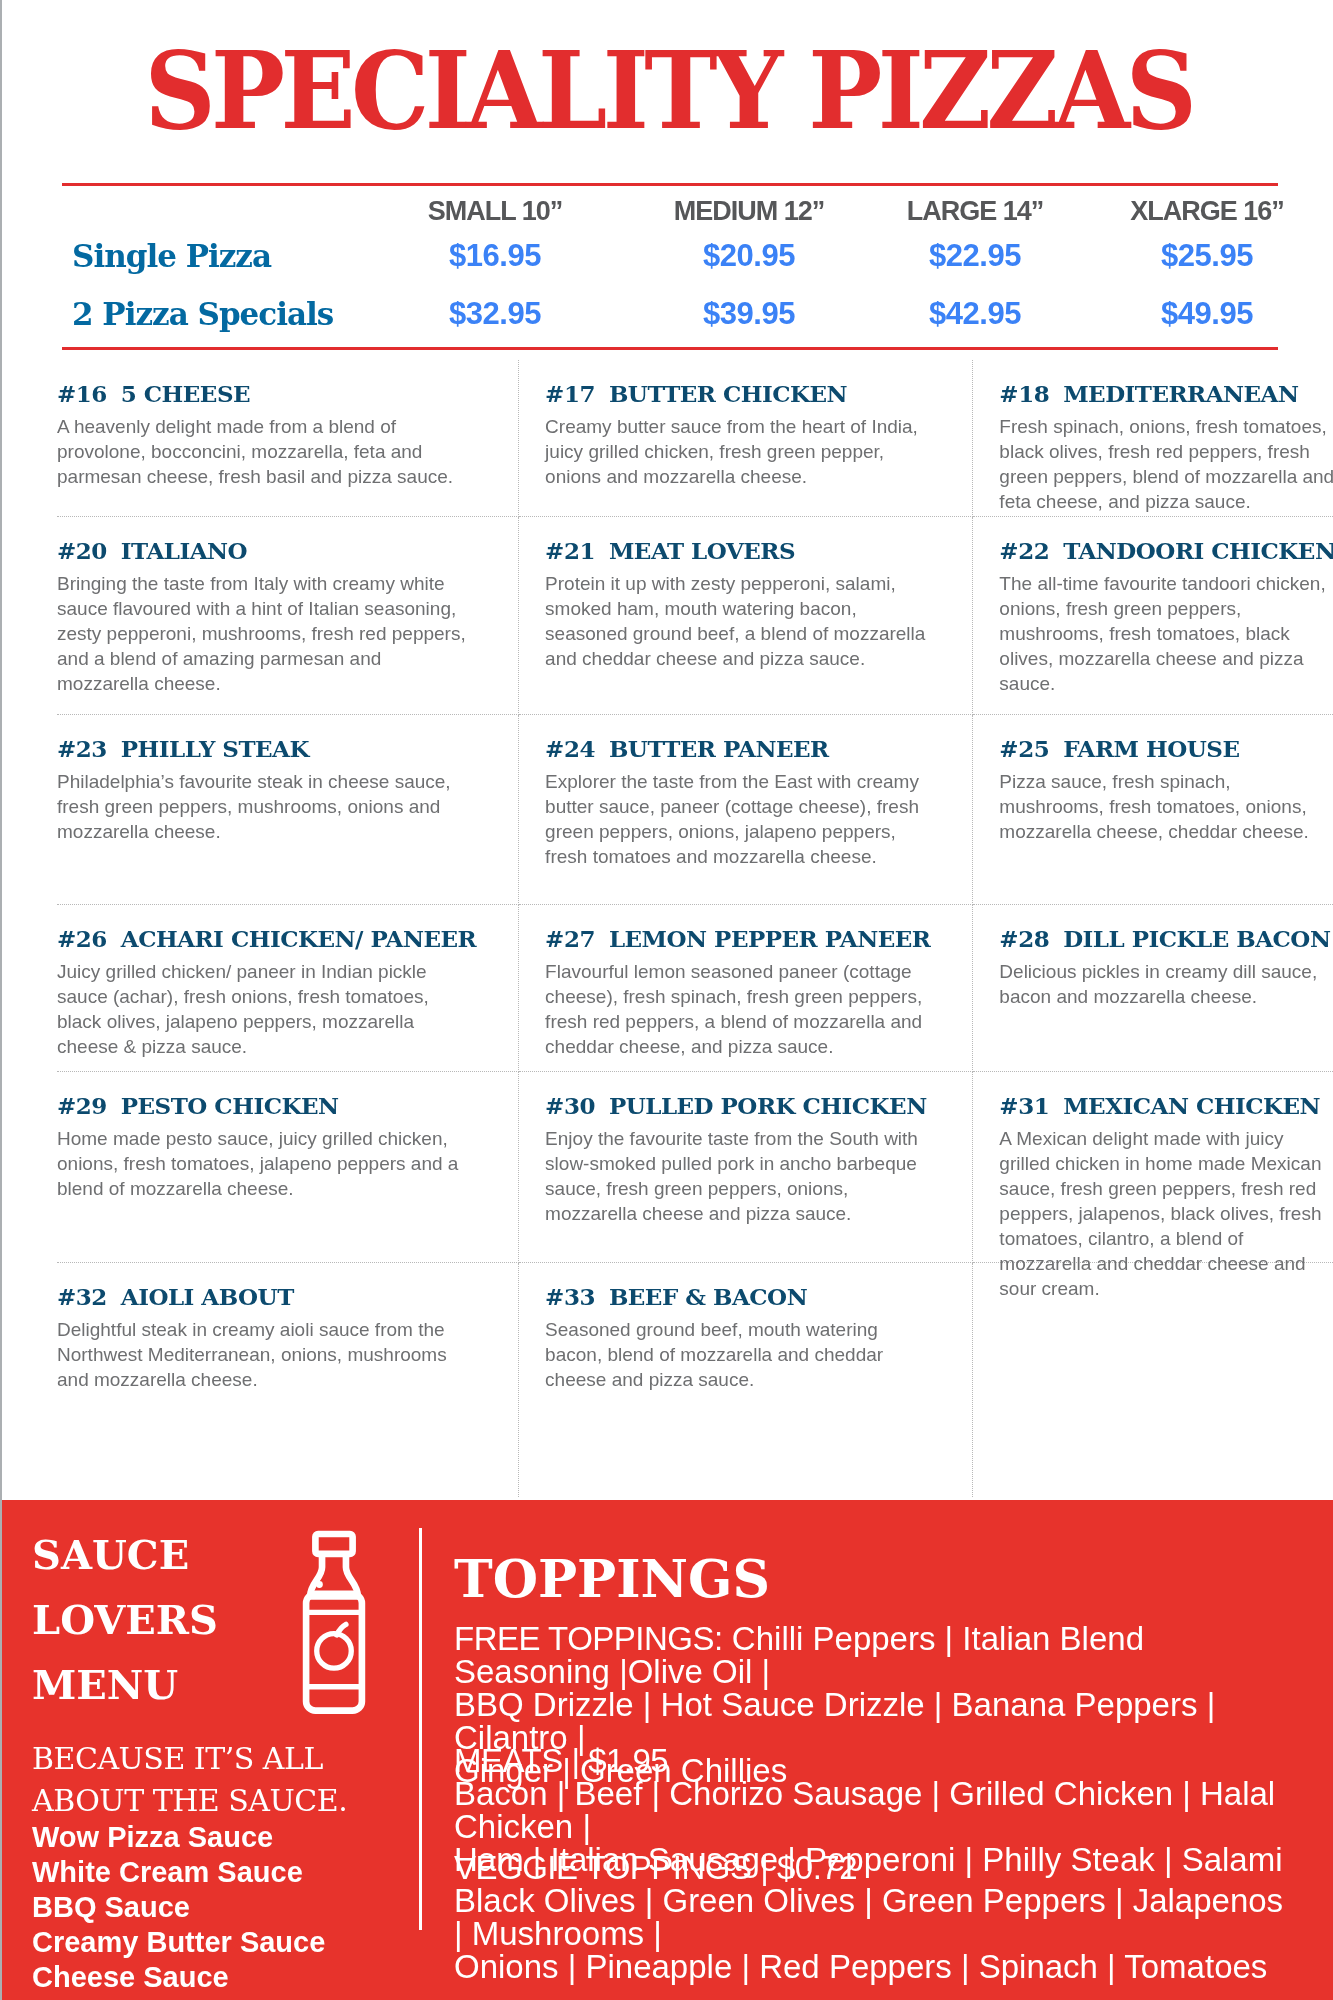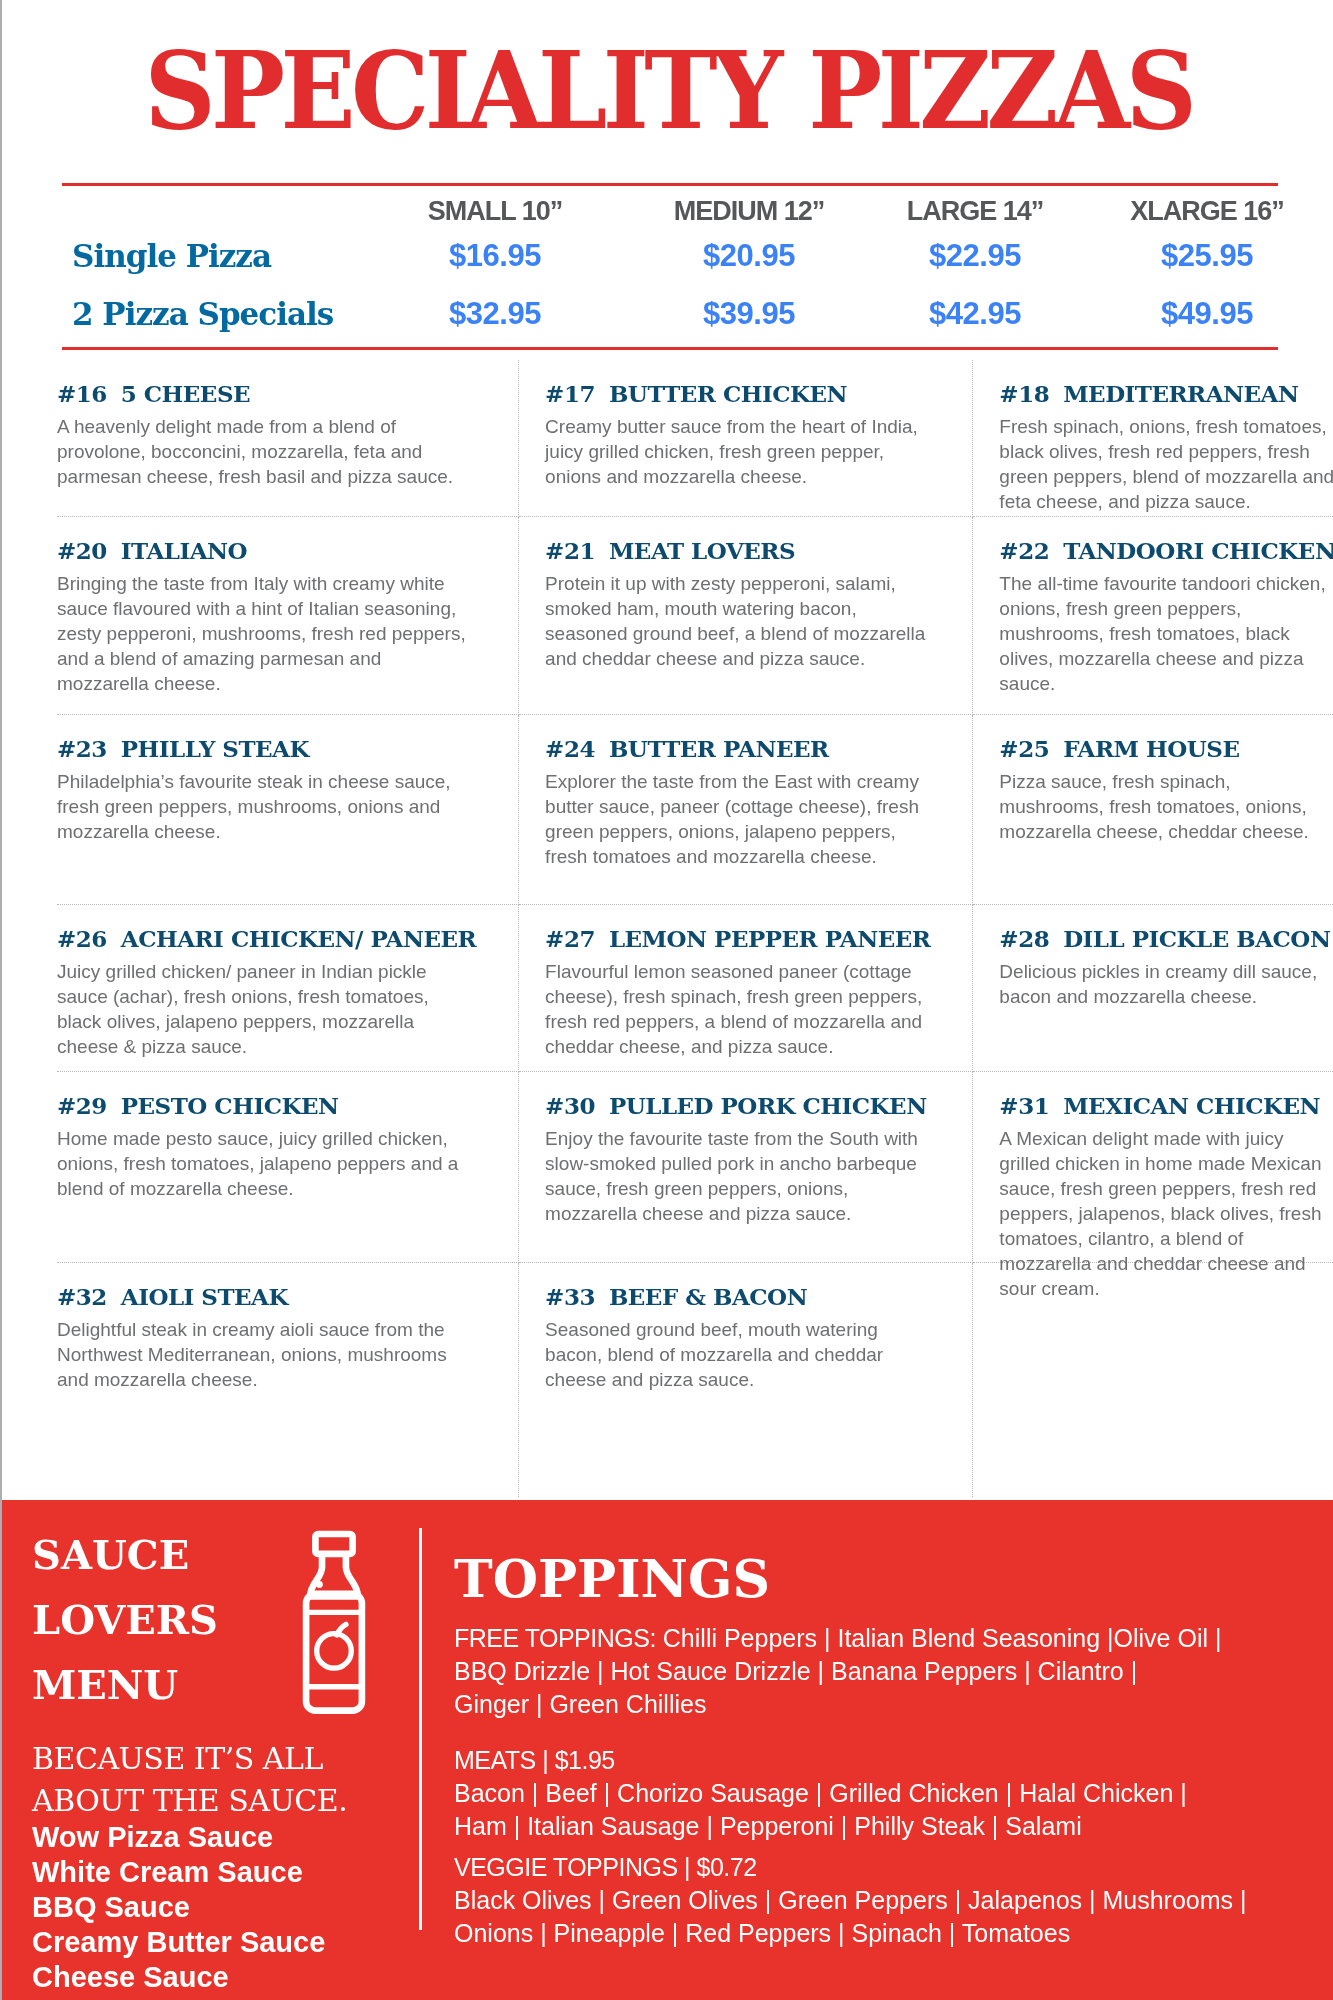--- a/index.html
+++ b/index.html
@@ -53,21 +53,21 @@
   .sauce-title{
     position:absolute; left:30px; top:22px; font-family:"DejaVu Serif",serif; font-weight:bold;
     font-size:40px; line-height:65px; letter-spacing:0px; white-space:nowrap;
   }
   .bottle{position:absolute; left:290px; top:30px;}
   .vdivider{position:absolute; left:417px; top:28px; width:3px; height:402px; background:#ffffff;}
   .top-title{
     position:absolute; left:452px; top:48px; font-family:"DejaVu Serif",serif; font-weight:bold;
     font-size:52px; letter-spacing:0px; white-space:nowrap;
   }
-  .tgroup{position:absolute; left:452px; width:835px; font-size:25px; line-height:33px;}
+  .tgroup{position:absolute; left:452px; width:835px; font-size:33px; line-height:33px;}
   .tgroup .glabel{letter-spacing:-0.5px;}
   .free-group{top:122px;} .meats-group{top:244px;} .veggie-group{top:351px;}
   .tagline{
     position:absolute; left:30px; top:238px; font-family:"DejaVu Serif",serif; font-weight:normal;
     font-size:30px; line-height:42px; letter-spacing:-0.5px; white-space:nowrap;
   }
   .sauce-list{
     position:absolute; left:30px; top:320px; font-weight:bold;
     font-size:29px; line-height:35px; white-space:nowrap;
   }
@@ -157,21 +157,21 @@
     </div>
     <div class="cell">
       <h3 class="item-head"><span class="num">#30</span><span>PULLED PORK CHICKEN</span></h3>
       <p class="item-desc">Enjoy the favourite taste from the South with slow-smoked pulled pork in ancho barbeque sauce, fresh green peppers, onions, mozzarella cheese and pizza sauce.</p>
     </div>
     <div class="cell">
       <h3 class="item-head"><span class="num">#31</span><span>MEXICAN CHICKEN</span></h3>
       <p class="item-desc">A Mexican delight made with juicy grilled chicken in home made Mexican sauce, fresh green peppers, fresh red peppers, jalapenos, black olives, fresh tomatoes, cilantro, a blend of mozzarella and cheddar cheese and sour cream.</p>
     </div>
     <div class="cell">
-      <h3 class="item-head"><span class="num">#32</span><span>AIOLI STEAK</span></h3>
+      <h3 class="item-head"><span class="num">#32</span><span>AIOLI ABOUT</span></h3>
       <p class="item-desc">Delightful steak in creamy aioli sauce from the Northwest Mediterranean, onions, mushrooms and mozzarella cheese.</p>
     </div>
     <div class="cell">
       <h3 class="item-head"><span class="num">#33</span><span>BEEF &amp; BACON</span></h3>
       <p class="item-desc">Seasoned ground beef, mouth watering bacon, blend of mozzarella and cheddar cheese and pizza sauce.</p>
     </div>
   </div>
 
   <div class="band">
 

